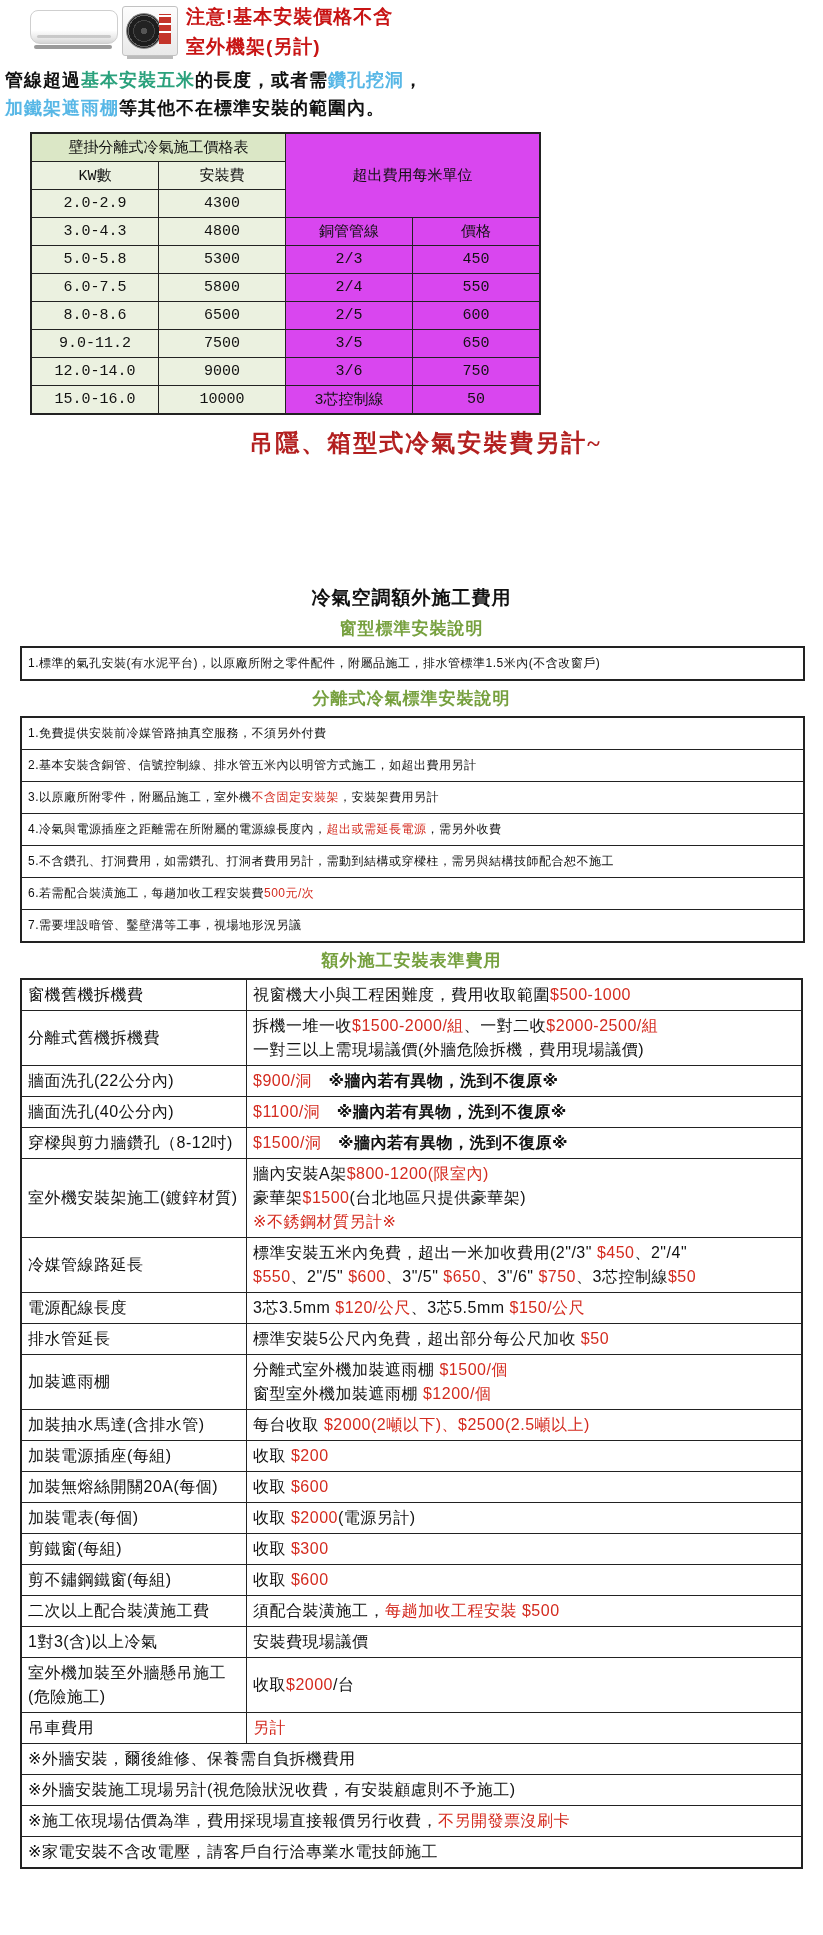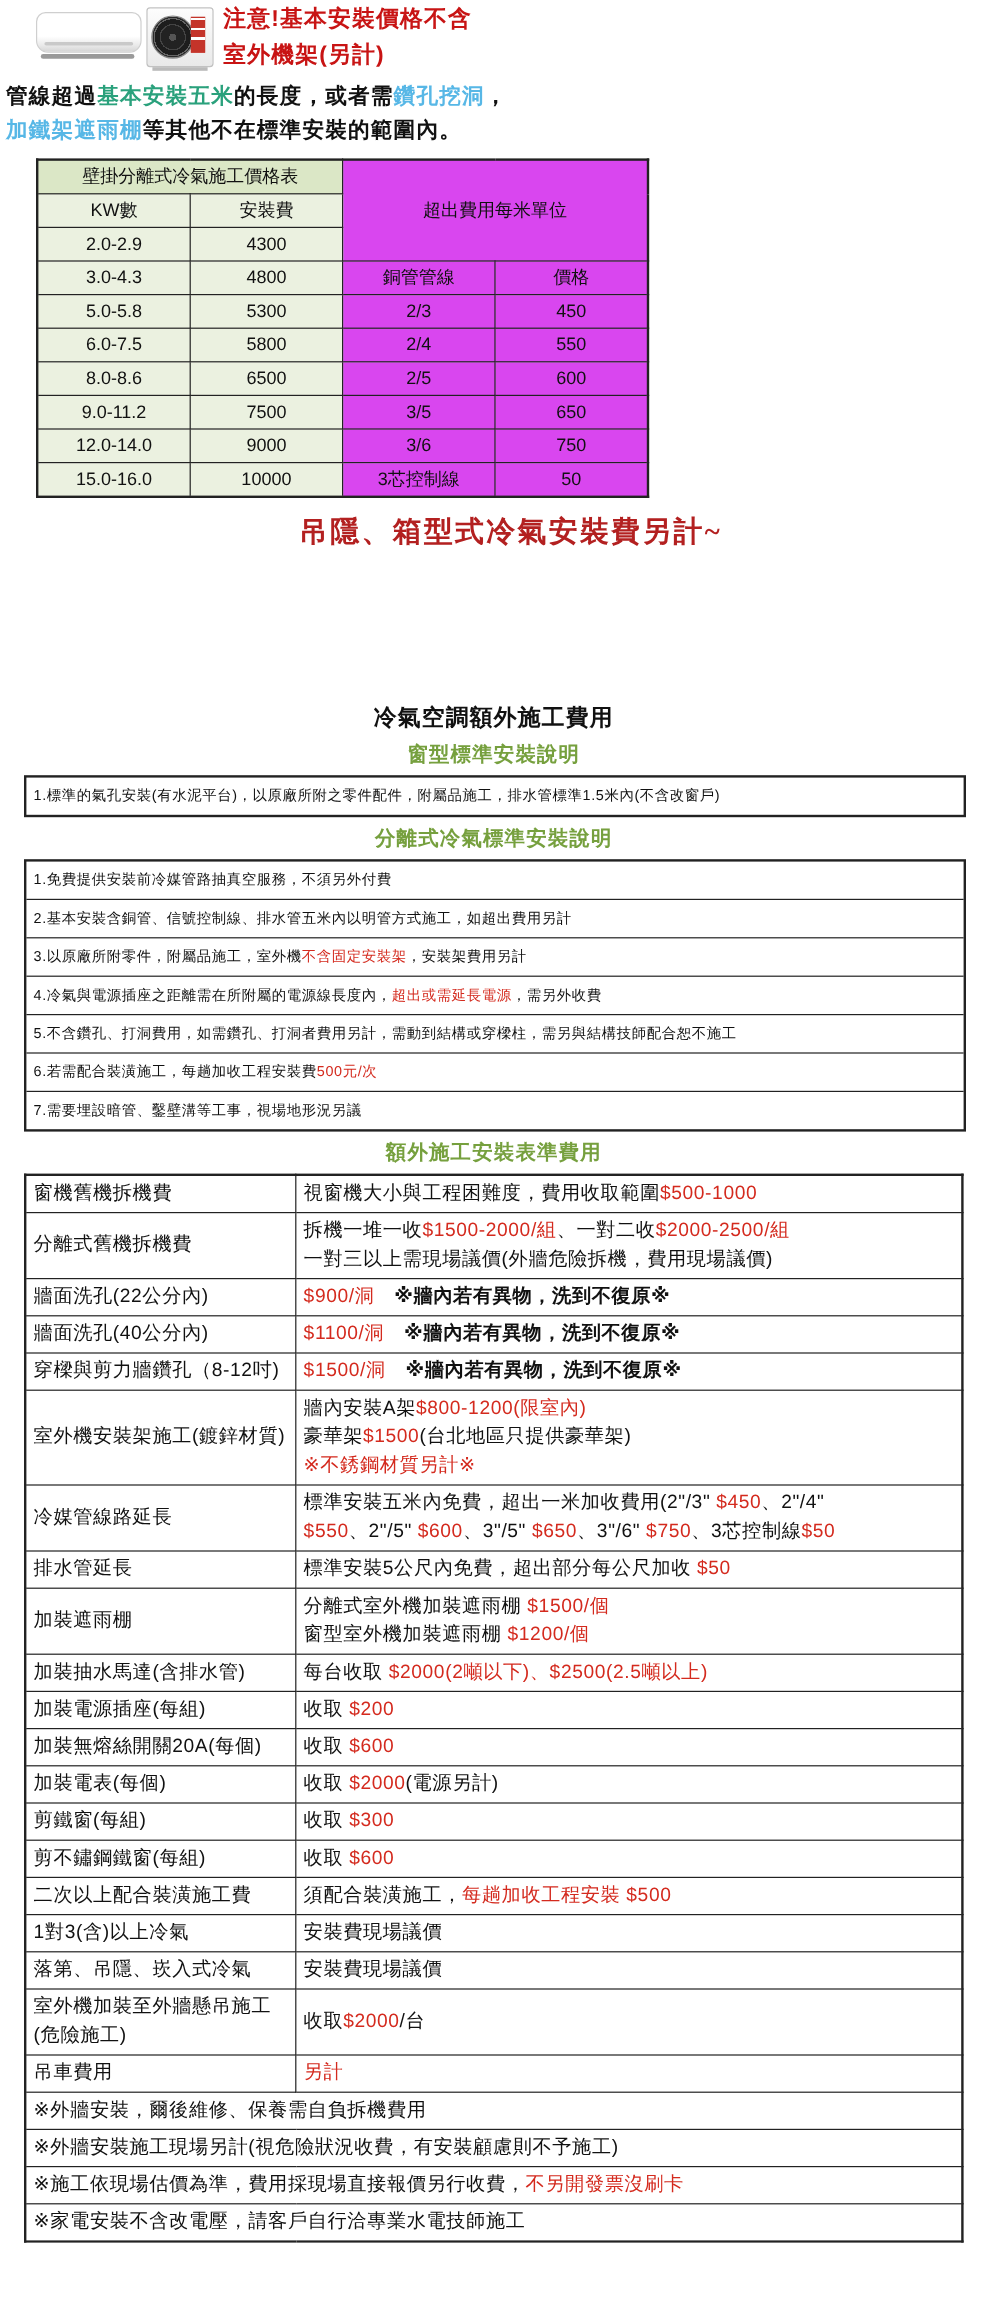--- a/index.html
+++ b/index.html
@@ -43,21 +43,21 @@
 
   
   .intro{margin:6px 0 0 5px;font-size:18px;font-weight:bold;line-height:28px;letter-spacing:1px;}
   .seg-teal{color:#2aa17c;}
   .seg-blue{color:#57b7e6;}
   .seg-red{color:#d42a1e;}
   .seg-bold{font-weight:bold;color:#111;}
 
   
   table{border-collapse:collapse;}
-  .price-table{margin:10px 0 0 30px;font-size:15px;}
+  .price-table{margin:10px 0 0 30px;font-size:15px;font-family:Liberation Mono, monospace;}
   .price-table td{
     border:1px solid #222;text-align:center;height:27px;padding:0 8px;
   }
   .price-table{border:2px solid #222;}
   .td-green{background:#ebf1e0;min-width:110px;}
   .td-green-h{background:#dbe7c6;}
   .td-peach{background:#d946ef;min-width:110px;}
   .td-peach-h{background:#d946ef;}
 
   .separate-note{
@@ -229,20 +229,26 @@
           </td>
         </tr>
         <tr>
           <td class="fee-label">冷媒管線路延長</td>
           <td>
             <div class="fee-line"><span>標準安裝五米內免費，超出一米加收費用(2"/3" </span><span class="seg-red">$450</span><span>、2"/4"</span></div>
             <div class="fee-line"><span class="seg-red">$550</span><span>、2"/5" </span><span class="seg-red">$600</span><span>、3"/5" </span><span class="seg-red">$650</span><span>、3"/6" </span><span class="seg-red">$750</span><span>、3芯控制線</span><span class="seg-red">$50</span></div>
           </td>
         </tr>
         <tr>
+          <td class="fee-label">電源配線長度</td>
+          <td>
+            <div class="fee-line"><span>3芯3.5mm </span><span class="seg-red">$120/公尺</span><span>、3芯5.5mm </span><span class="seg-red">$150/公尺</span></div>
+          </td>
+        </tr>
+        <tr>
           <td class="fee-label">排水管延長</td>
           <td>
             <div class="fee-line"><span>標準安裝5公尺內免費，超出部分每公尺加收 </span><span class="seg-red">$50</span></div>
           </td>
         </tr>
         <tr>
           <td class="fee-label">加裝遮雨棚</td>
           <td>
             <div class="fee-line"><span>分離式室外機加裝遮雨棚 </span><span class="seg-red">$1500/個</span></div>
             <div class="fee-line"><span>窗型室外機加裝遮雨棚 </span><span class="seg-red">$1200/個</span></div>
@@ -290,26 +296,20 @@
             <div class="fee-line"><span>須配合裝潢施工，</span><span class="seg-red">每趟加收工程安裝 $500</span></div>
           </td>
         </tr>
         <tr>
           <td class="fee-label">1對3(含)以上冷氣</td>
           <td>
             <div class="fee-line"><span>安裝費現場議價</span></div>
           </td>
         </tr>
         <tr>
-          <td class="fee-label">落第、吊隱、崁入式冷氣</td>
-          <td>
-            <div class="fee-line"><span>安裝費現場議價</span></div>
-          </td>
-        </tr>
-        <tr>
           <td class="fee-label">室外機加裝至外牆懸吊施工(危險施工)</td>
           <td>
             <div class="fee-line"><span>收取</span><span class="seg-red">$2000</span><span>/台</span></div>
           </td>
         </tr>
         <tr>
           <td class="fee-label">吊車費用</td>
           <td>
             <div class="fee-line"><span class="seg-red">另計</span></div>
           </td>

